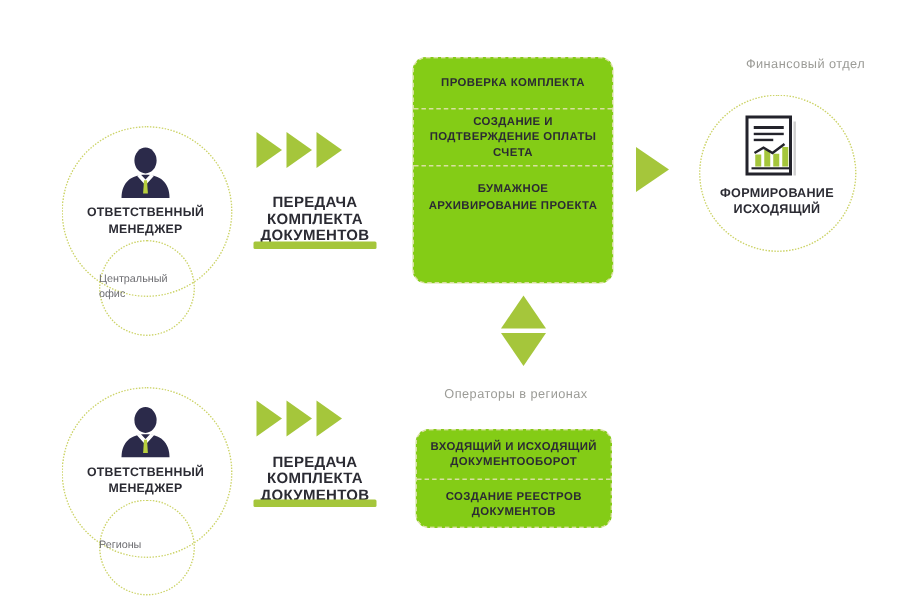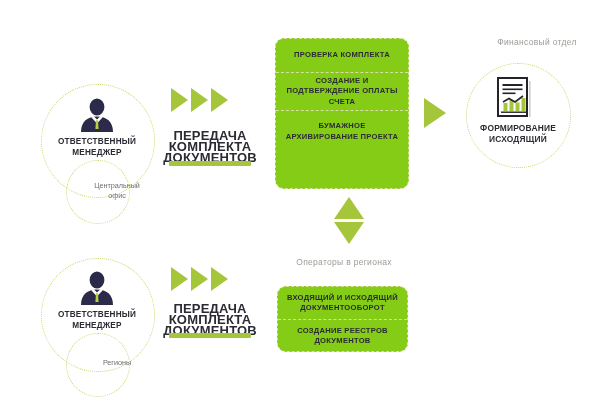--- a/index.html
+++ b/index.html
@@ -30,22 +30,22 @@
   }
   .circle-big{width:112px;height:112px;}
   .circle-small{width:62px;height:62px;}
 
   .role-label{
     position:absolute;width:112px;text-align:center;
     font-size:8.2px;font-weight:bold;color:#2b2b33;
     line-height:10.5px;letter-spacing:.2px;
   }
   .sub-label{
-    position:absolute;width:62px;text-align:center;
-    font-size:7.2px;color:#6e6e72;line-height:9.5px;padding-left:20px;
+    position:absolute;width:62px;text-align:left;
+    font-size:7.2px;color:#6e6e72;line-height:9.5px;
   }
 
   
   .avatar{position:absolute;width:40px;height:34px;}
 
   
   .tri-row{position:absolute;display:flex;gap:3px;}
   .tri-r{
     width:0;height:0;
     border-top:12px solid transparent;
@@ -66,21 +66,21 @@
   }
   .tri-down{
     position:absolute;width:0;height:0;
     border-left:15px solid transparent;
     border-right:15px solid transparent;
     border-top:22px solid #a5c63b;
   }
 
   .flow-label{
     position:absolute;width:120px;text-align:center;
-    font-size:13px;font-weight:bold;color:#2b2b33;
+    font-size:10px;font-weight:bold;color:#2b2b33;
     line-height:11px;letter-spacing:.2px;
   }
   .flow-bar{
     position:absolute;height:5px;background:#a5c63b;border-radius:1px;
   }
 
   
   .panel{
     position:absolute;
     border:1px dashed #d9dfa2;

